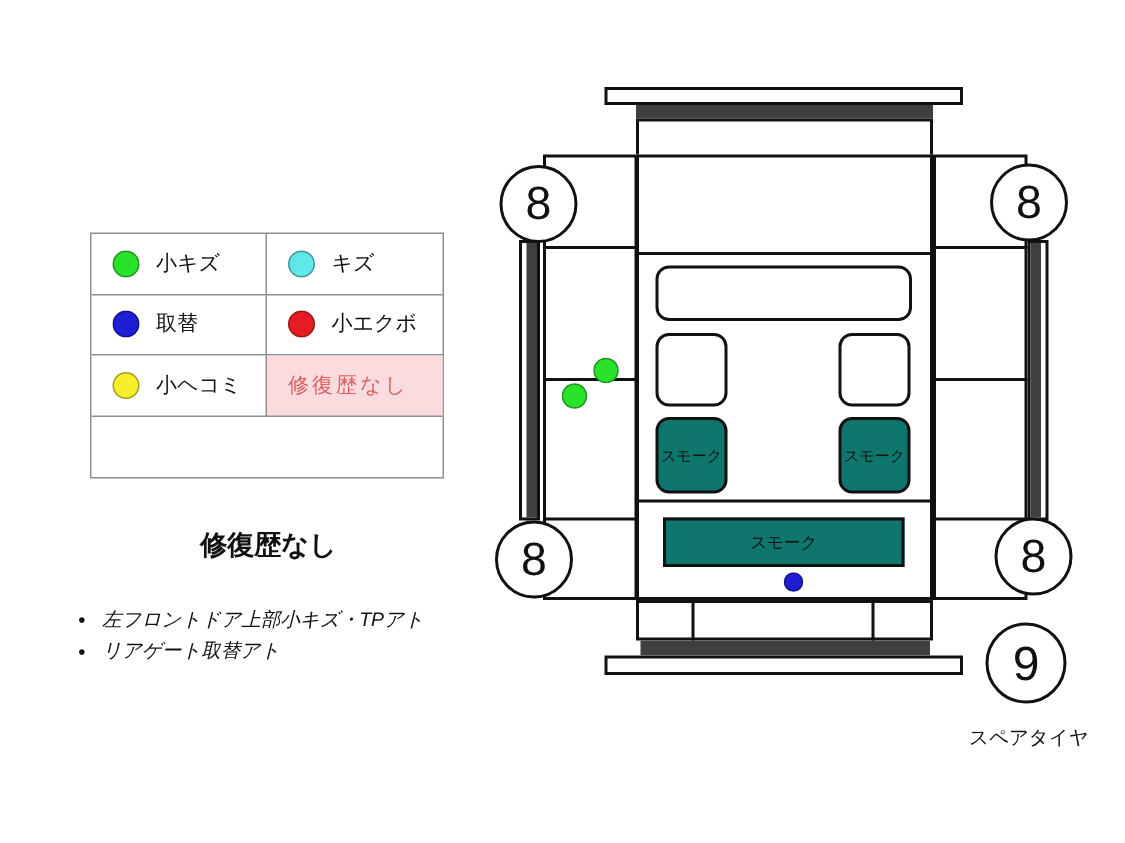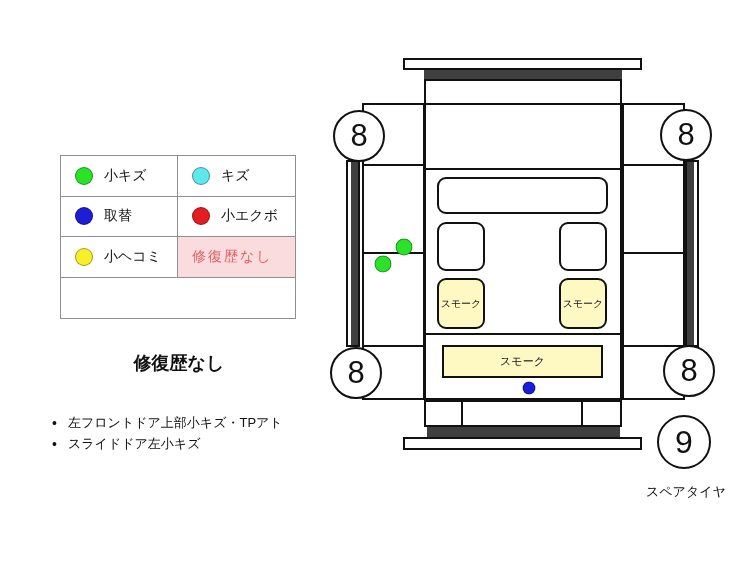--- a/index.html
+++ b/index.html
@@ -29,37 +29,37 @@
   }
   .legend .cell:nth-child(2n) { border-right:none; }
   .legend .cell:nth-child(7), .legend .cell:nth-child(8) { border-bottom:none; }
   .dot18 { width:18px; height:18px; border-radius:50%; border:1px solid rgba(0,0,0,.35); flex:0 0 auto; }
   .cell-norepair { font-size:16px; letter-spacing:2px; padding-left:13px; gap:0; }
 
   .notes-heading {
     left:61px; top:351px; width:236px; text-align:center;
     font-size:18px; font-weight:bold; color:#111;
   }
-  .notes-list { left:50px; top:413px; width:270px; list-style:none; }
+  .notes-list { left:50px; top:403px; width:270px; list-style:none;font-style:italic; }
   .notes-list li {
     font-size:13px; line-height:20.5px; color:#111;
     padding-left:18px; position:relative;
   }
   .notes-list li::before {
     content:"•"; position:absolute; left:2px; top:0; font-size:14px;
   }
 
   
   .bar-outline { border:2px solid #111; background:#fff; }
   .dark-fill { background:#3f3f3f; }
   .panel { border:2px solid #111; background:#fff; }
   .hline { background:#111; height:2px; }
   .vline { background:#111; width:2px; }
   .rounded { border:2px solid #111; background:#fff; border-radius:9px; }
-  .glass { background:#fef9c3; border:2px solid #111; }
+  .glass { background:#0f766e; border:2px solid #111; }
   .smoke-small {
     border-radius:9px; display:flex; align-items:center; justify-content:center;
     font-size:10px; color:#111; z-index:3;
   }
   .smoke-rear {
     display:flex; align-items:center; justify-content:center;
     font-size:11px; color:#111; z-index:3;
   }
   .headlight {
     width:25px; height:25px; border:2px solid #111; border-radius:50%;
@@ -115,21 +115,21 @@
     </div>
     <div class="cell cell-norepair" style="background-color: rgb(250, 220, 223); color: rgb(221, 95, 95);">
       <span>修復歴なし</span>
     </div>
   </div>
 
   <div class="abs notes-heading">修復歴なし</div>
 
   <ul class="abs notes-list">
     <li>左フロントドア上部小キズ・TPアト</li>
-    <li>スライドドア左小キズ</li>
+    <li>リアゲート取替アト</li>
   </ul>
 
   <div class="abs bar-outline" style="left:403px; top:58px; width:239px; height:12px;"></div>
   <div class="abs dark-fill" style="left:424px; top:70px; width:198px; height:10px;"></div>
 
   <div class="abs bar-outline" style="left:424px; top:79px; width:198px; height:27px; z-index:2;"></div>
   <div class="headlight" style="left:430px;"></div>
   <div class="headlight" style="left:455px;"></div>
   <div class="headlight" style="left:564px;"></div>
   <div class="headlight" style="left:590px;"></div>

